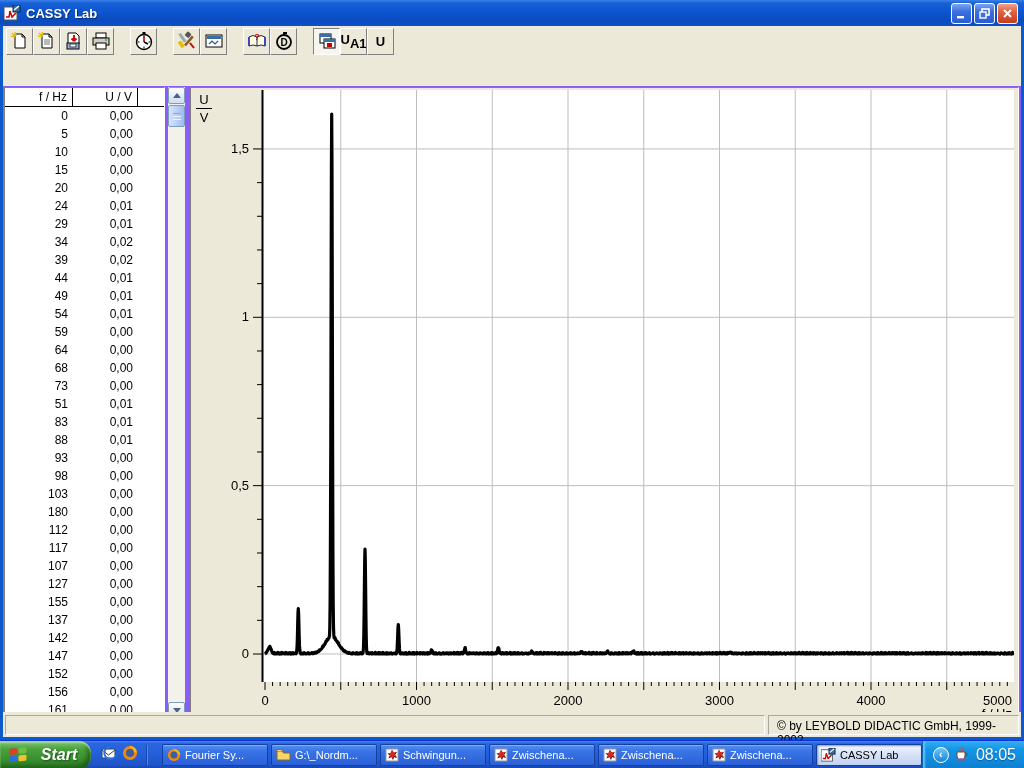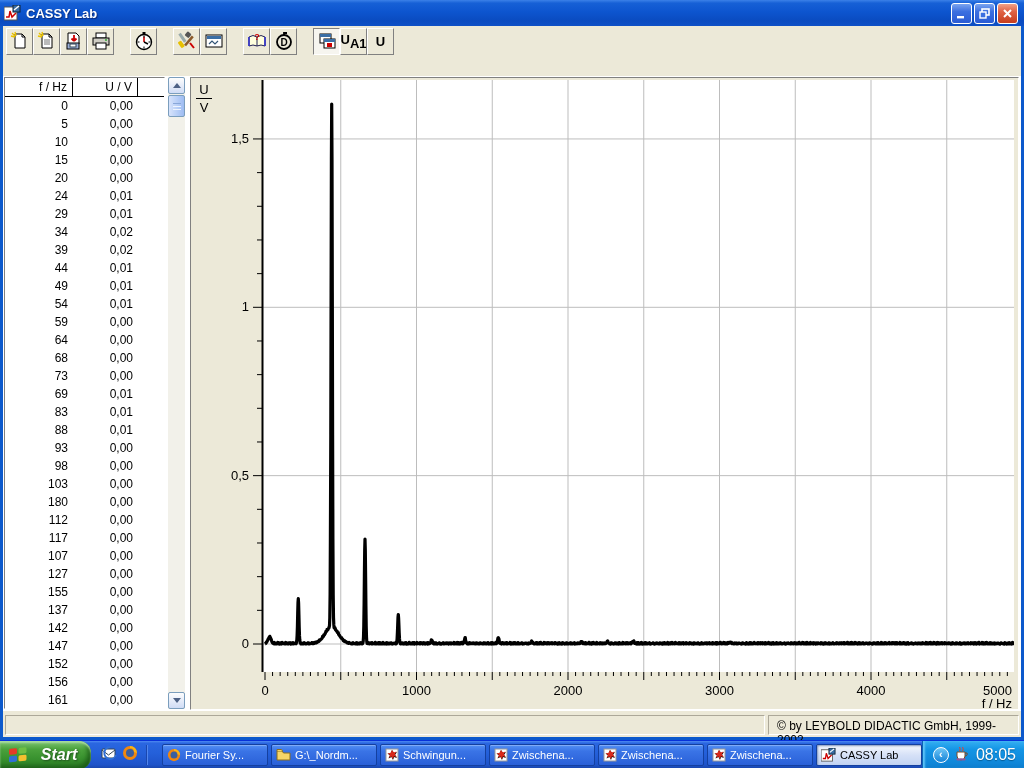--- a/index.html
+++ b/index.html
@@ -36,21 +36,21 @@
   
   .tabstrip { position:absolute; left:0; top:56px; width:1018px; height:21px; }
   .tab { position:absolute; background:#ece9d8; border:1px solid; border-bottom:none;
          border-color:#fff #808080 transparent #fff; border-radius:3px 3px 0 0;
          font-size:12px; text-align:center; padding-top:3px; }
   .tab.inactive { left:4px; top:3px; width:54px; height:18px; background:#e3dfce; }
   .tab.active { left:60px; top:0px; width:98px; height:21px; z-index:5;
                 outline:1px dotted #444; outline-offset:-4px; }
 
   
-  .content { position:absolute; left:0; top:76px; width:1018px; height:635px; background:#ffffff;padding-left:36px; }
+  .content { position:absolute; left:0; top:86px; width:1018px; height:635px; background:#8b5cf6;padding-left:36px; }
 
   
   .table-panel { position:absolute; left:1px; top:1px; width:161px; height:632px; background:#fff;
                  border:1px solid; border-color:#808080 #fff #fff #808080; overflow:hidden; }
   .thead { display:flex; height:19px; border-bottom:1px solid #000; }
   .thcell { font-size:12px; text-align:right; padding:2px 5px 0 0; border-right:1px solid #000; }
   .thcell.c1 { width:68px; }
   .thcell.c2 { width:65px; }
   .trow { display:flex; height:18px; }
   .tcell { font-size:12px; text-align:right; padding:2px 5px 0 0; }
@@ -318,21 +318,21 @@
             </div>
             <div class="trow">
               <div class="tcell c1">68</div>
               <div class="tcell c2">0,00</div>
             </div>
             <div class="trow">
               <div class="tcell c1">73</div>
               <div class="tcell c2">0,00</div>
             </div>
             <div class="trow">
-              <div class="tcell c1">69</div>
+              <div class="tcell c1">51</div>
               <div class="tcell c2">0,01</div>
             </div>
             <div class="trow">
               <div class="tcell c1">83</div>
               <div class="tcell c2">0,01</div>
             </div>
             <div class="trow">
               <div class="tcell c1">88</div>
               <div class="tcell c2">0,01</div>
             </div>

